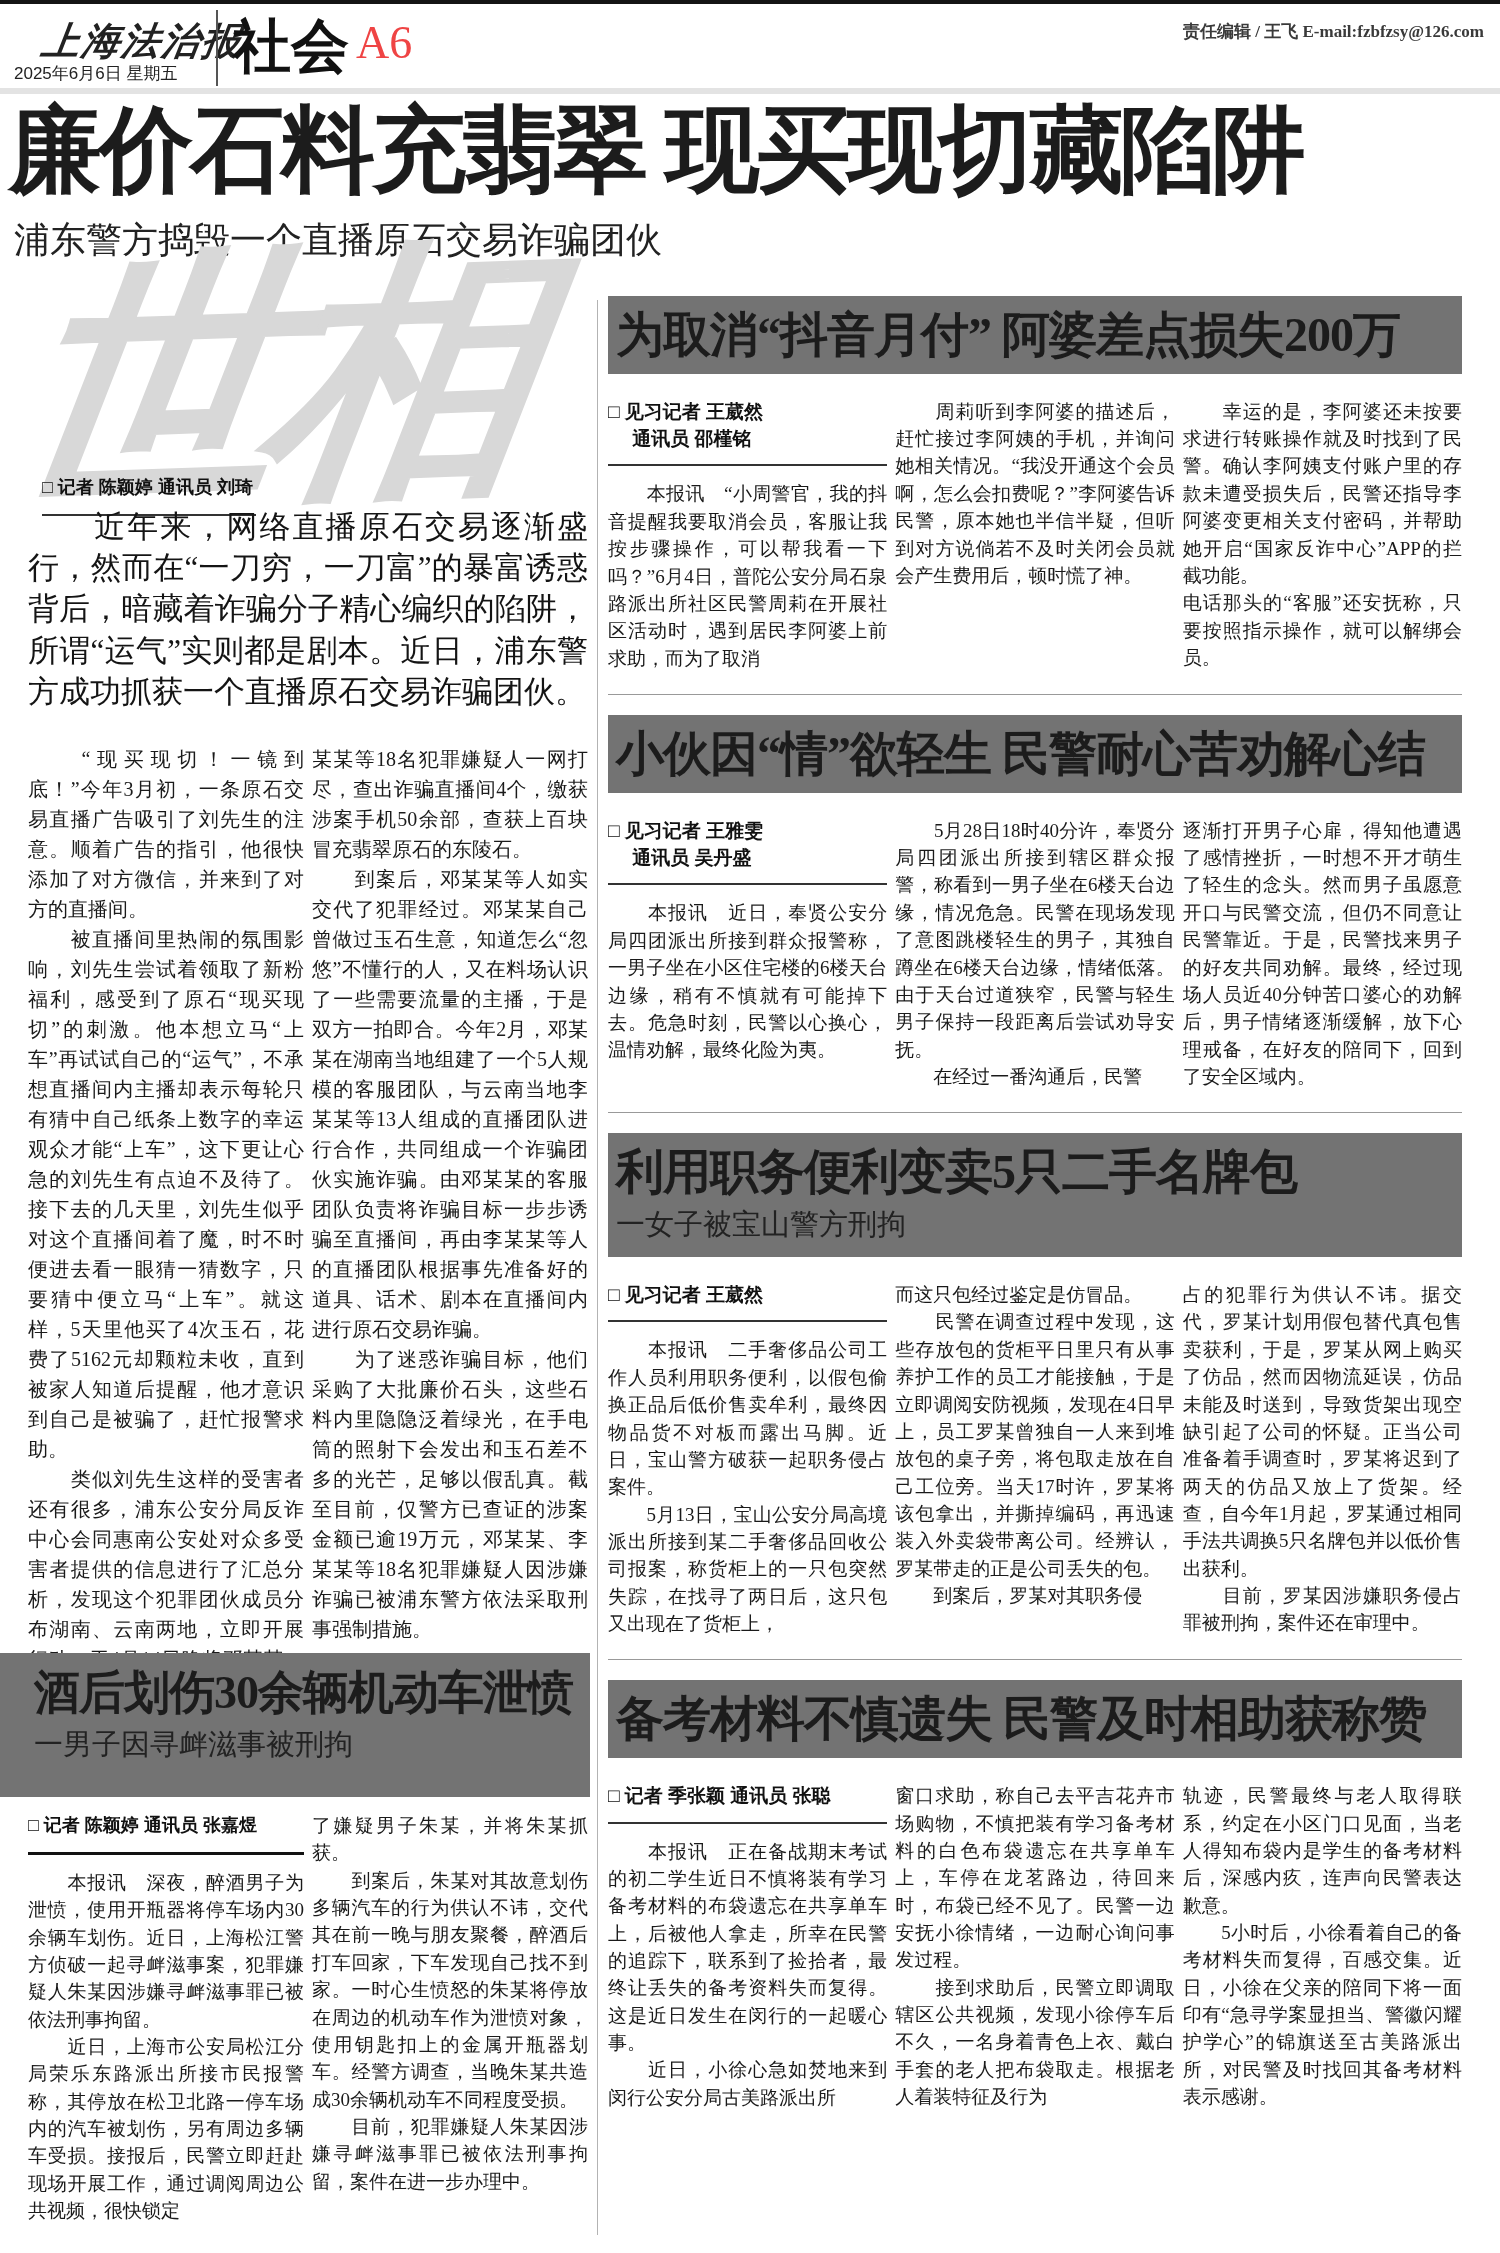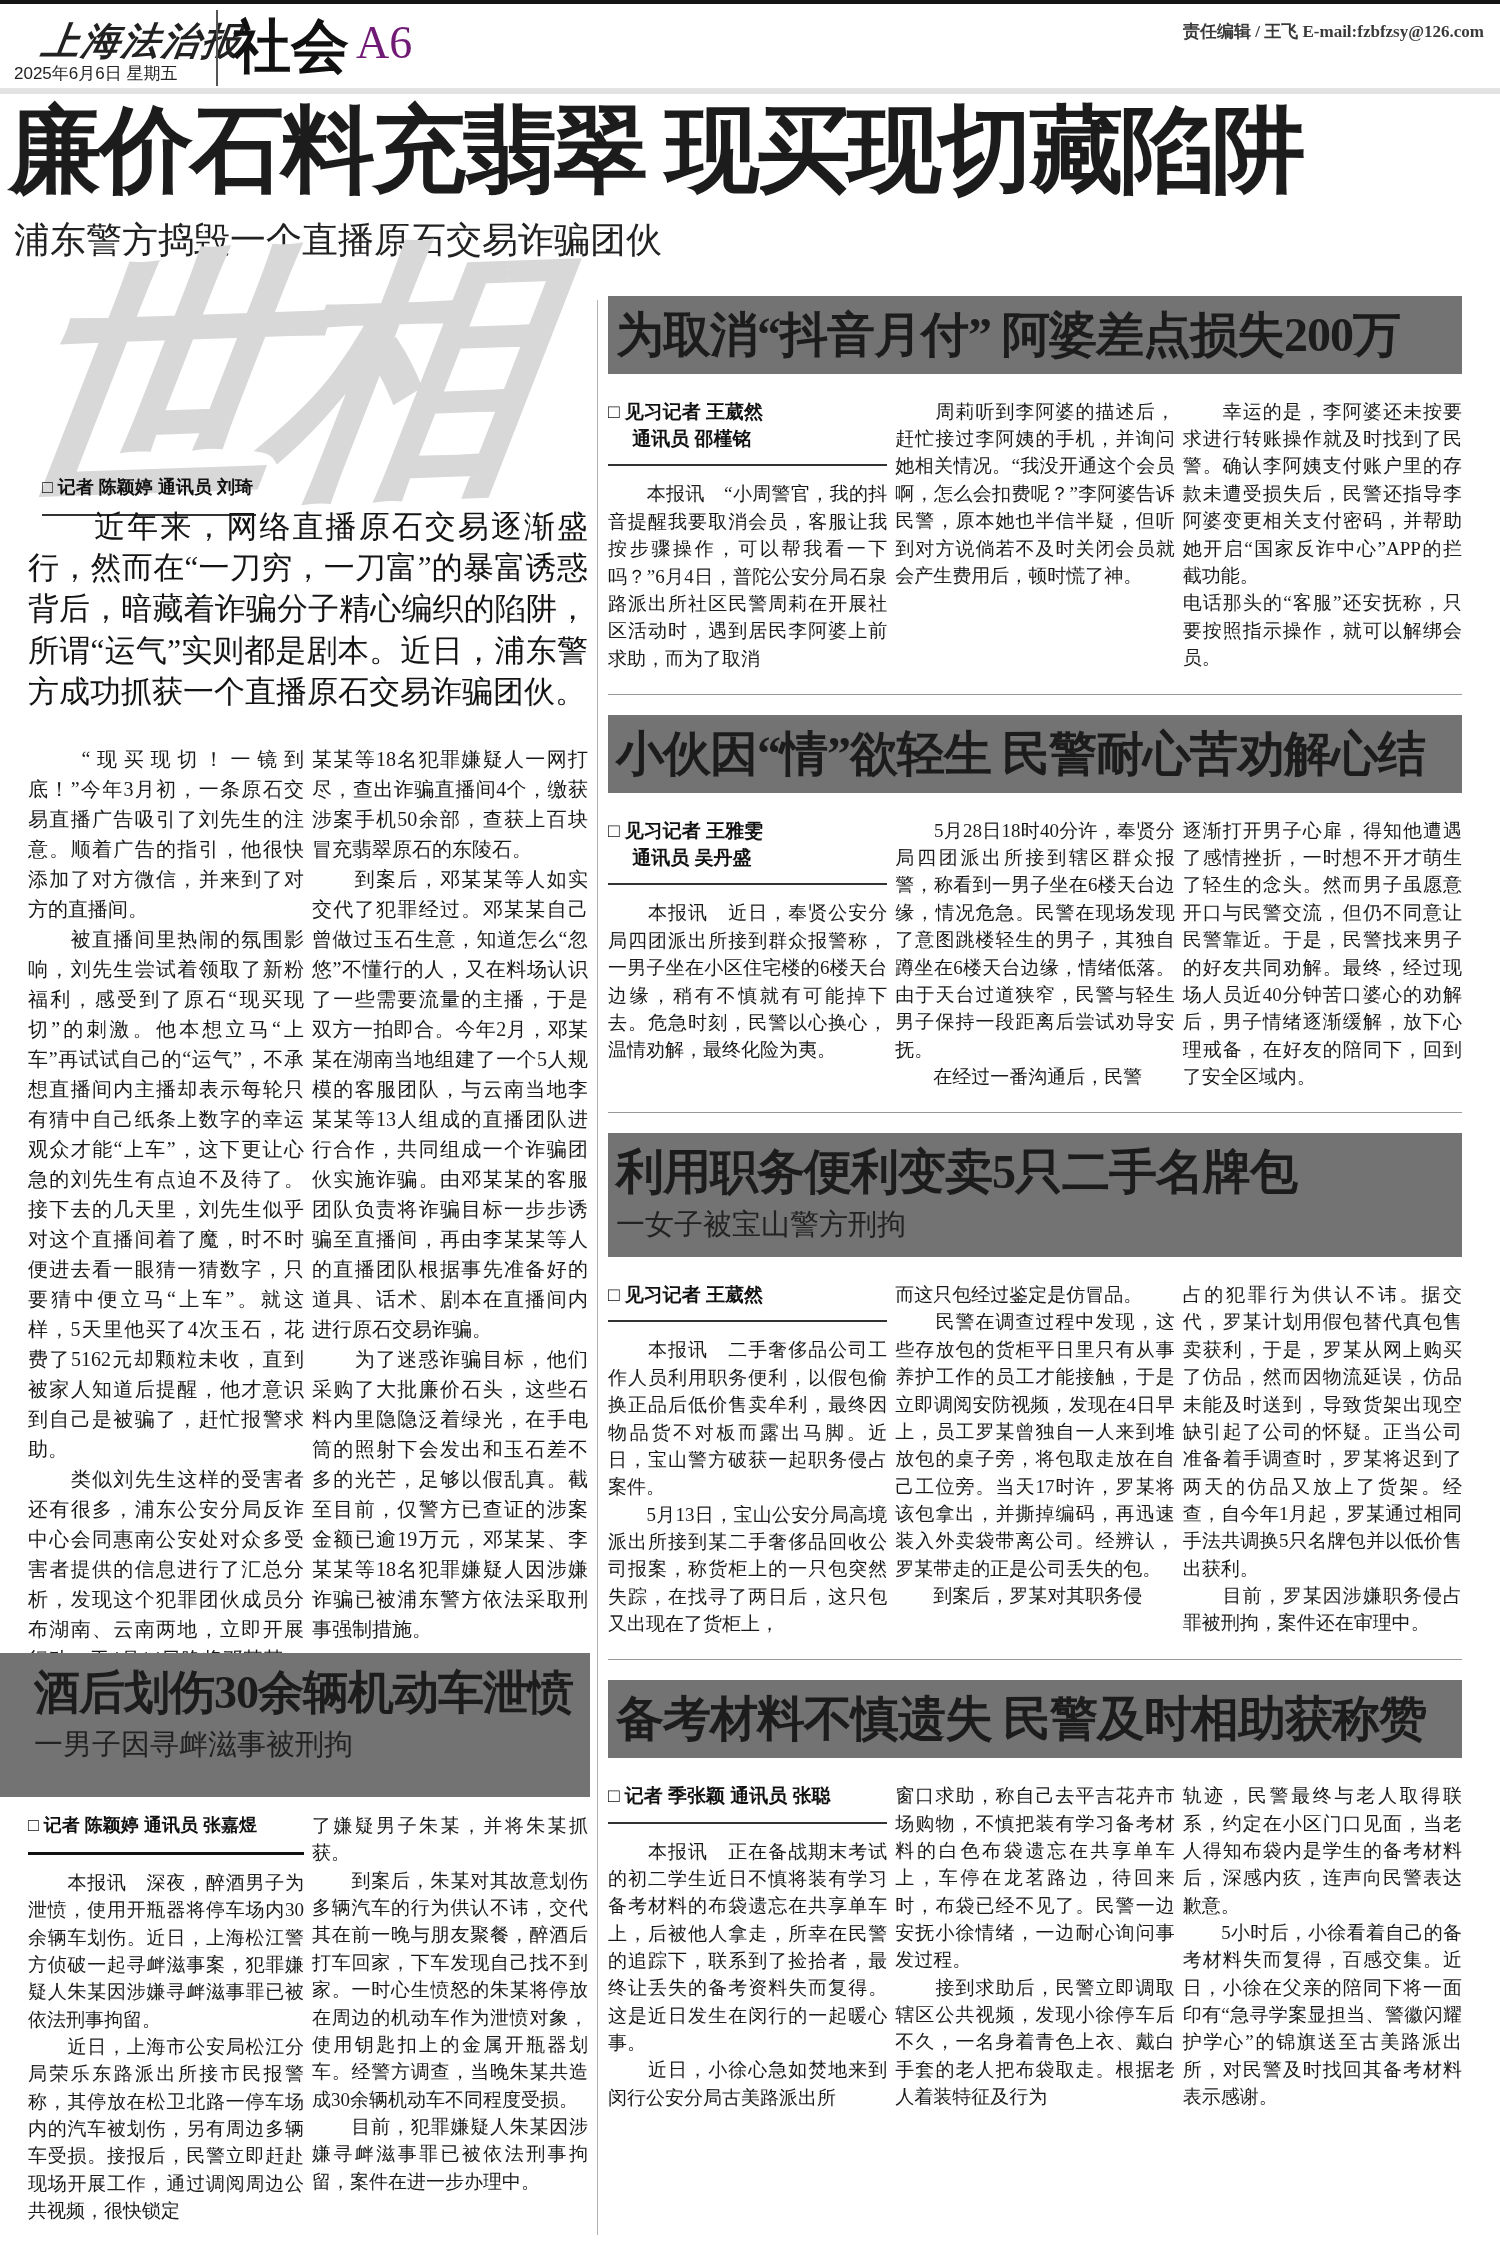--- a/index.html
+++ b/index.html
@@ -8,21 +8,21 @@
         font-family:"Liberation Serif","DejaVu Serif",serif;color:#1a1a1a;}
   .abs{position:absolute;}
   
   .top-rule{position:absolute;left:0;top:0;width:100%;height:4px;background:#141414;}
   .masthead{position:absolute;left:42px;top:16px;font-size:38px;font-weight:900;font-style:italic;
             transform:skewX(-8deg);letter-spacing:2px;color:#222;}
   .edition-date{position:absolute;left:14px;top:62px;font-size:17px;font-family:"Liberation Sans",sans-serif;color:#222;}
   .header-vdiv{position:absolute;left:216px;top:10px;width:2px;height:76px;background:#555;}
   .section-title{position:absolute;left:233px;top:8px;font-size:58px;font-weight:900;
                  font-family:"Liberation Sans",sans-serif;color:#111;}
-  .page-no{position:absolute;left:356px;top:16px;font-size:46px;color:#701a75;font-weight:400;}
+  .page-no{position:absolute;left:356px;top:16px;font-size:46px;color:#ef4444;font-weight:400;}
   .editor-line{position:absolute;right:16px;top:20px;font-size:17px;font-weight:bold;
                font-family:Liberation Serif, serif;color:#3a3a3a;}
   .header-rule{position:absolute;left:0;top:88px;width:100%;height:6px;background:#e3e3e3;}
   
   .headline{position:absolute;left:8px;top:96px;width:1488px;font-size:94px;line-height:1.15;
             font-weight:900;letter-spacing:-3px;white-space:nowrap;color:#1c1c1c;}
   .subhead{position:absolute;left:14px;top:216px;font-size:36px;color:#222;
            font-family:Liberation Sans, sans-serif;}
   
   .main-vdiv{position:absolute;left:597px;top:300px;width:1px;height:1935px;background:#b3b3b3;}

